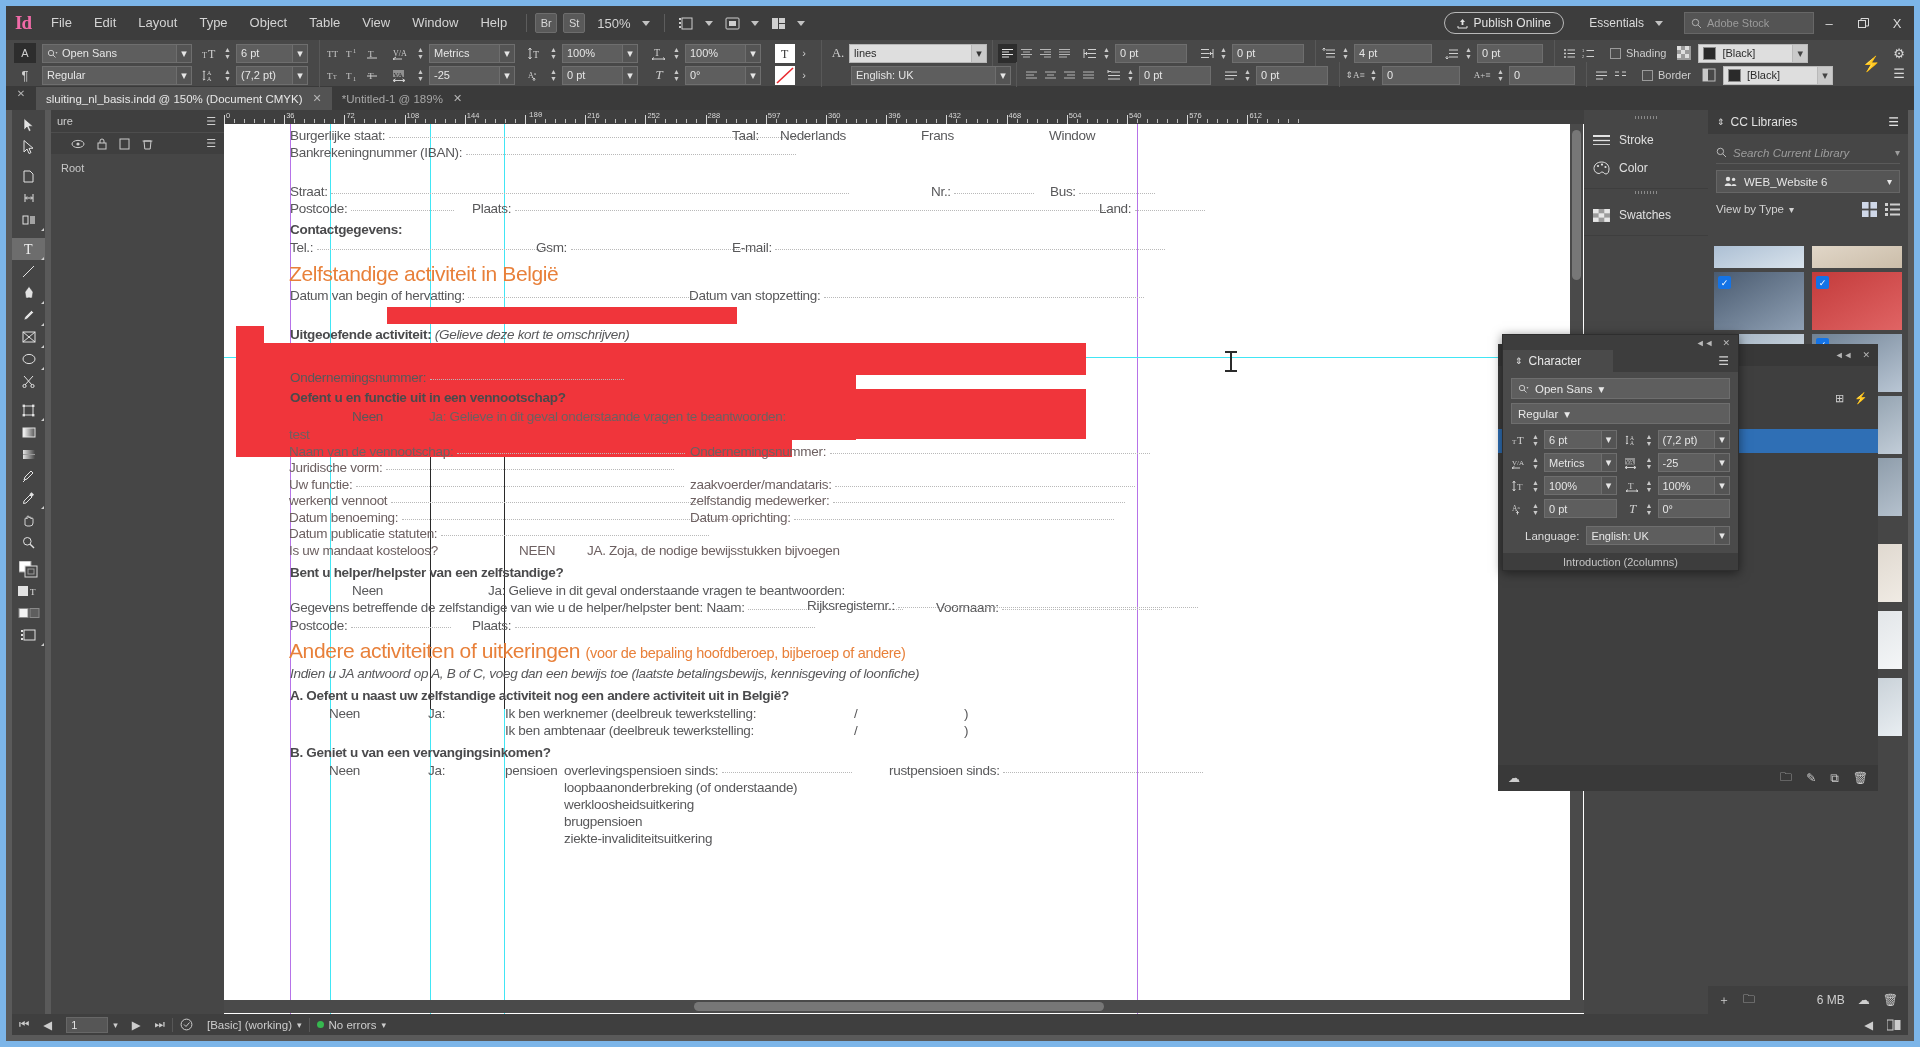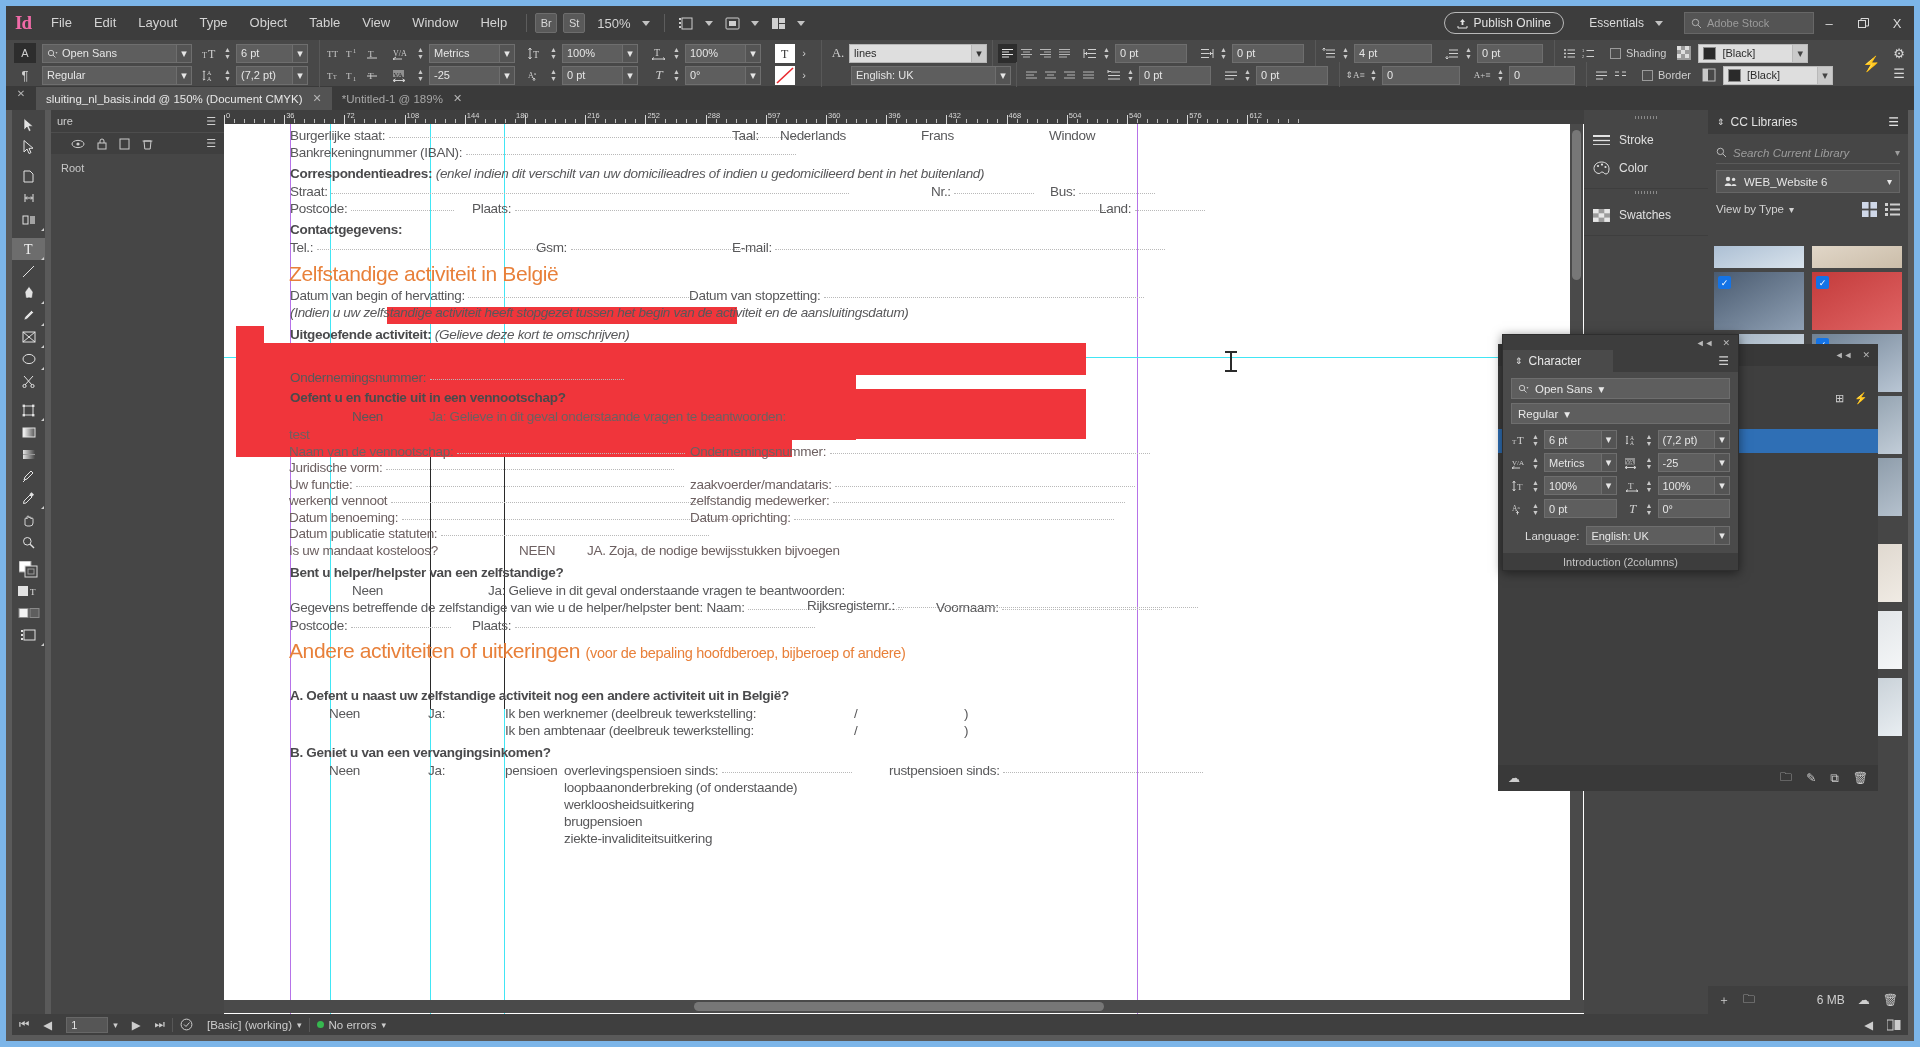--- a/index.html
+++ b/index.html
@@ -983,21 +983,21 @@
         <div class="rtick" style="left: 220.733px; top: 9px; height: 4px;"></div>
         <div class="rtick" style="left: 230.767px; top: 9px; height: 4px;"></div>
         <div class="rtickm" style="left: 240.8px;"></div>
         <div class="rlab" style="left: 242.8px;">144</div>
         <div class="rtick" style="left: 250.833px; top: 9px; height: 4px;"></div>
         <div class="rtick" style="left: 260.867px; top: 9px; height: 4px;"></div>
         <div class="rtick" style="left: 270.9px; top: 9px; height: 4px;"></div>
         <div class="rtick" style="left: 280.933px; top: 9px; height: 4px;"></div>
         <div class="rtick" style="left: 290.967px; top: 9px; height: 4px;"></div>
         <div class="rtickm" style="left: 301px;"></div>
-        <div class="rlab" style="left: 292px;">180</div>
+        <div class="rlab" style="left: 305px; font-family: Liberation Mono, monospace;">180</div>
         <div class="rtick" style="left: 311.033px; top: 9px; height: 4px;"></div>
         <div class="rtick" style="left: 321.067px; top: 9px; height: 4px;"></div>
         <div class="rtick" style="left: 331.1px; top: 9px; height: 4px;"></div>
         <div class="rtick" style="left: 341.133px; top: 9px; height: 4px;"></div>
         <div class="rtick" style="left: 351.167px; top: 9px; height: 4px;"></div>
         <div class="rtickm" style="left: 361.2px;"></div>
         <div class="rlab" style="left: 363.2px;">216</div>
         <div class="rtick" style="left: 371.233px; top: 9px; height: 4px;"></div>
         <div class="rtick" style="left: 381.267px; top: 9px; height: 4px;"></div>
         <div class="rtick" style="left: 391.3px; top: 9px; height: 4px;"></div>
@@ -1192,24 +1192,20 @@
       <div class="doc-txt" style="left:508px;top:4px">Taal:</div>
       <div class="doc-txt" style="left:556px;top:4px">Nederlands</div>
       <div class="doc-txt" style="left:697px;top:4px">Frans</div>
       <div class="doc-txt" style="left:825px;top:4px">Window</div>
 
       <div class="doc-txt" style="left:66px;top:21px">
         <span>Bankrekeningnummer (IBAN):</span>
         <span class="dots" style="width:330px"></span>
       </div>
 
-      <div class="doc-txt b" style="left:66px;top:42px">
-        <span>Correspondentieadres:</span>
-        <span class="doc-txt i" style="position:static;font-weight:normal">(enkel indien dit verschilt van uw domicilieadres of indien u gedomicilieerd bent in het buitenland)</span>
-      </div>
 
       <div class="doc-txt" style="left:66px;top:60px">
         <span>Straat:</span>
         <span class="dots" style="width:518px"></span>
       </div>
       <div class="doc-txt" style="left:707px;top:60px">
         <span>Nr.:</span>
         <span class="dots" style="width:80px"></span>
       </div>
       <div class="doc-txt" style="left:826px;top:60px">
@@ -1249,21 +1245,20 @@
 
       <div class="doc-txt" style="left:66px;top:164px">
         <span>Datum van begin of hervatting:</span>
         <span class="dots" style="width:225px"></span>
       </div>
       <div class="doc-txt" style="left:465px;top:164px">
         <span>Datum van stopzetting:</span>
         <span class="dots" style="width:320px"></span>
       </div>
 
-      <div class="doc-txt i" style="left:66px;top:181px">(Indien u uw zelfstandige activiteit heeft stopgezet tussen het begin van de activiteit en de aansluitingsdatum)</div>
 
       <div class="doc-txt b" style="left:66px;top:203px">
         <span>Uitgeoefende activiteit:</span>
         <span class="doc-txt i" style="position:static;font-weight:normal">(Gelieve deze kort te omschrijven)</span>
       </div>
 
       <div class="doc-txt" style="left:66px;top:246px">
         <span>Ondernemingsnummer:</span>
         <span class="dots" style="width:194px"></span>
       </div>
@@ -1343,20 +1338,21 @@
       </div>
       <div class="doc-txt" style="left:583px;top:474px">
         <span>Rijksregisternr.:</span>
         <span class="dots" style="width:300px"></span>
       </div>
 
       <div class="doc-txt h" style="left:65px;top:515px">
         <span>Andere activiteiten of uitkeringen</span>
         <span class="doc-txt hsm" style="position:static">(voor de bepaling hoofdberoep, bijberoep of andere)</span>
       </div>
+      <div class="doc-txt i" style="left:66px;top:542px">Indien u JA antwoord op A, B of C, voeg dan een bewijs toe (laatste betalingsbewijs, kennisgeving of loonfiche)</div>
 
       <div class="doc-txt b" style="left:66px;top:564px">A. Oefent u naast uw zelfstandige activiteit nog een andere activiteit uit in België?</div>
       <div class="doc-txt" style="left:105px;top:582px">Neen</div>
       <div class="doc-txt" style="left:204px;top:582px">Ja:</div>
       <div class="doc-txt" style="left:281px;top:582px">Ik ben werknemer (deelbreuk tewerkstelling:</div>
       <div class="doc-txt" style="left:630px;top:582px">/</div>
       <div class="doc-txt" style="left:740px;top:582px">)</div>
       <div class="doc-txt" style="left:281px;top:599px">Ik ben ambtenaar  (deelbreuk tewerkstelling:</div>
       <div class="doc-txt" style="left:630px;top:599px">/</div>
       <div class="doc-txt" style="left:740px;top:599px">)</div>

